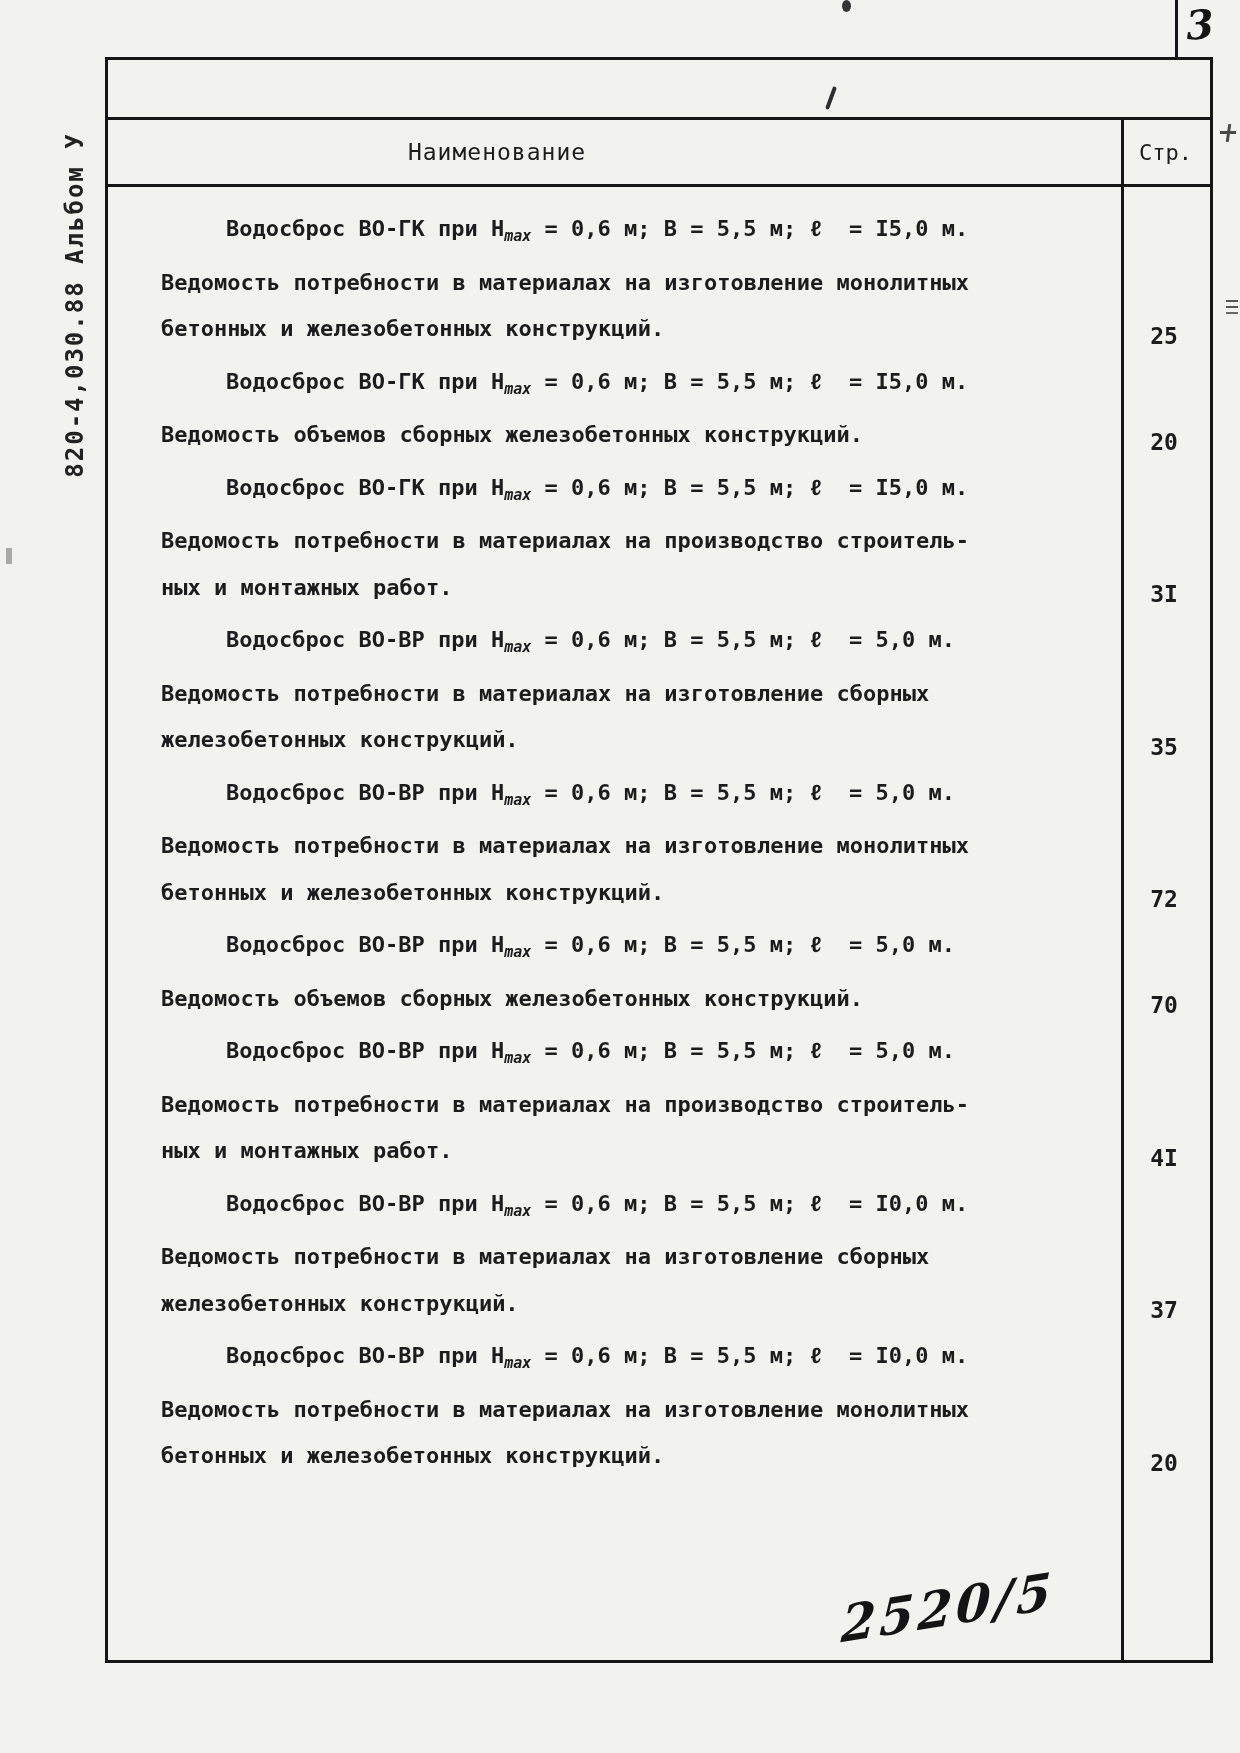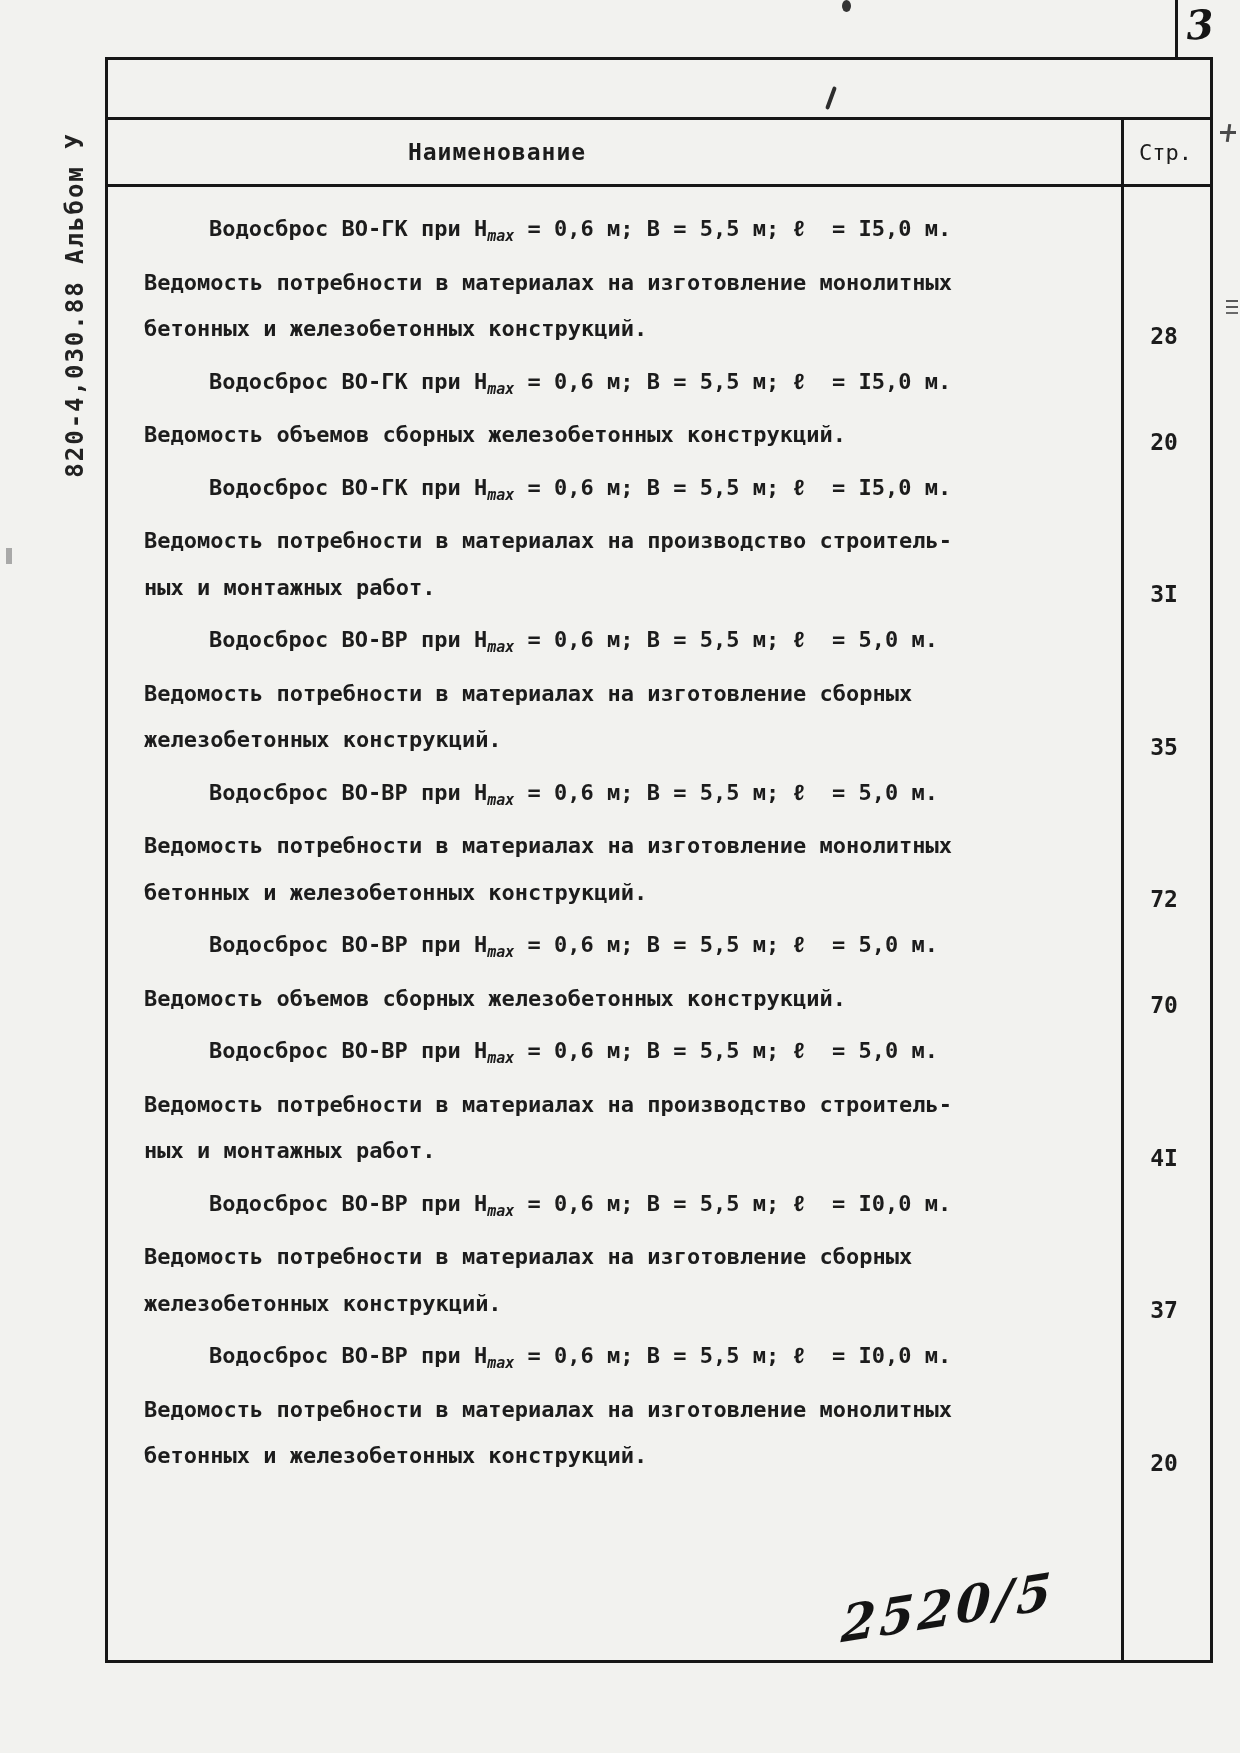--- a/index.html
+++ b/index.html
@@ -11,25 +11,25 @@
     color:#1c1c1c;
     overflow:hidden;
   }
   
   .frame{
     position:absolute;left:105px;top:57px;width:1108px;height:1606px;
     border:3px solid #161616;box-sizing:border-box;
   }
   .top-band{height:57px;border-bottom:3px solid #161616;}
   .header-row{height:64px;border-bottom:3px solid #161616;display:flex;align-items:center;}
-  .header-name{flex:1;text-align:center;padding-right:235px;font-size:23px;font-weight:bold;letter-spacing:1px;}
+  .header-name{flex:1;text-align:center;padding-right:235px;font-size:23px;font-weight:normal;letter-spacing:1px;}
   .header-page{width:89px;text-align:center;font-size:22px;font-weight:normal;}
   .col-sep{position:absolute;left:1013px;top:57px;width:3px;height:calc(100% - 57px);background:#161616;}
   
-  .entries{position:absolute;top:124px;left:0;right:0;padding:22px 0 0 36px;}
+  .entries{position:absolute;top:124px;left:0;right:0;padding:22px 0 0 53px;}
   .entry{display:flex;margin-bottom:6px;}
   .entry-main{width:872px;font-size:22px;font-weight:bold;line-height:46.5px;}
   .entry-title{text-indent:65px;white-space:pre;}
   .entry-title sub{font-size:15px;font-style:italic;font-weight:bold;vertical-align:-5px;letter-spacing:0;}
   .entry-desc{white-space:pre;}
   .entry-page{width:92px;margin-left:auto;align-self:flex-end;text-align:center;
     font-size:23px;font-weight:bold;padding-bottom:4px;}
   
   .corner-tick{position:absolute;left:1175px;top:0;width:3px;height:57px;background:#161616;}
   .sheet-number{
@@ -76,21 +76,21 @@
     <div class="header-page">Стр.</div>
   </div>
   <div class="col-sep"></div>
   <div class="entries">
   <div class="entry">
     <div class="entry-main">
       <div class="entry-title"><span class="t-pre">Водосброс ВО-ГК при Н</span><sub class="t-sub">max</sub><span class="t-post"> = 0,6 м; В = 5,5 м; ℓ  = I5,0 м.</span></div>
     <div class="entry-desc">Ведомость потребности в материалах на изготовление монолитных</div>
           <div class="entry-desc">бетонных и железобетонных конструкций.</div>
         </div>
-    <div class="entry-page">28</div>
+    <div class="entry-page">25</div>
   </div>
 
   <div class="entry">
     <div class="entry-main">
       <div class="entry-title"><span class="t-pre">Водосброс ВО-ГК при Н</span><sub class="t-sub">max</sub><span class="t-post"> = 0,6 м; В = 5,5 м; ℓ  = I5,0 м.</span></div>
     <div class="entry-desc">Ведомость объемов сборных железобетонных конструкций.</div>
         </div>
     <div class="entry-page">20</div>
   </div>
 

